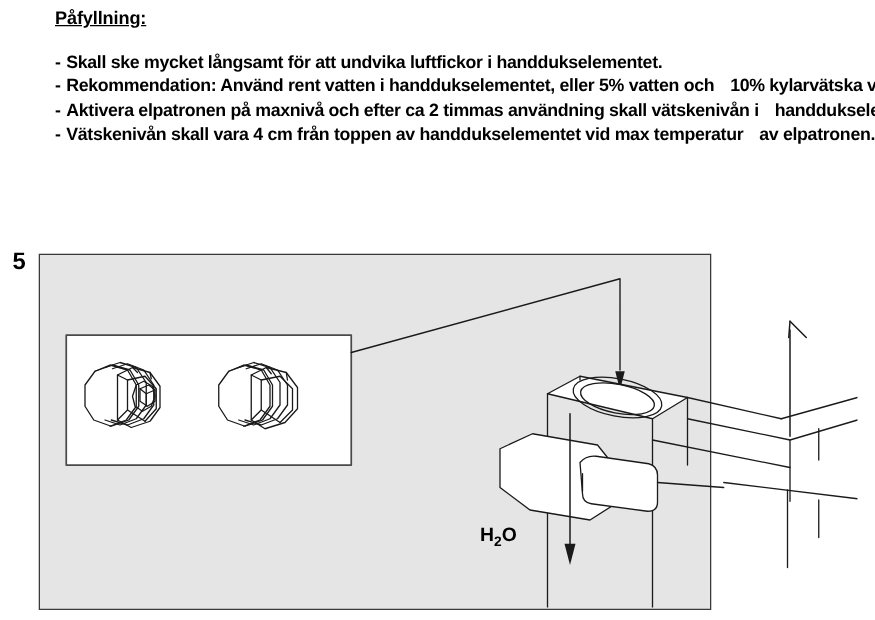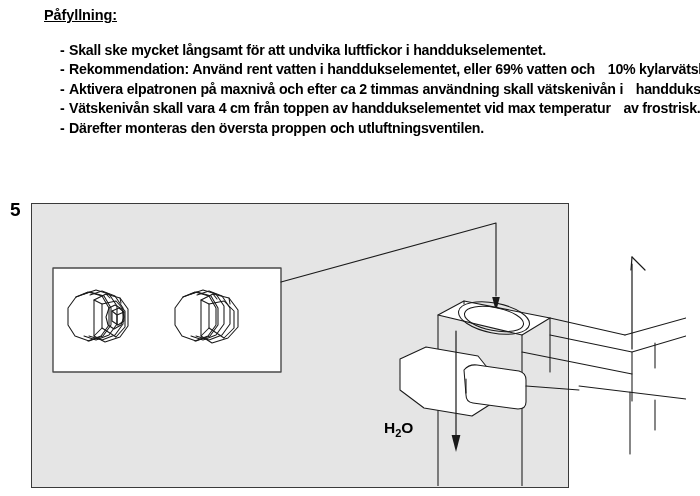--- a/index.html
+++ b/index.html
@@ -26,21 +26,21 @@
   .heading {
     font-size: 14.5px;
     font-weight: bold;
     text-decoration: underline;
     line-height: 19px;
     letter-spacing: -0.1px;
     margin: 0 0 16px 0;
   }
   .bullet-list {
     list-style: none;
-    margin: 16px;
+    margin: 0;
     padding: 0;
   }
   .bullet-item {
     font-size: 14.2px;
     font-weight: bold;
     line-height: 19.4px;
     letter-spacing: -0.25px;
     white-space: nowrap;
   }
   .bullet-item .dash {
@@ -90,33 +90,30 @@
 </head>
 <body>
 
 <div id="instructions">
   <div class="heading">Påfyllning:</div>
   <ul class="bullet-list">
     <li class="bullet-item">
       <span class="dash">-</span><span>Skall ske mycket långsamt för att undvika luftfickor i handdukselementet.</span>
     </li>
     <li class="bullet-item">
-      <span class="dash">-</span><span>Rekommendation: Använd rent vatten i handdukselementet, eller 69% vatten och</span>
+      <span class="dash">-</span><span>Rekommendation: Använd rent vatten i handdukselementet, eller 5% vatten och</span>
       <div class="cont">10% kylarvätska vid frostrisk.</div>
     </li>
     <li class="bullet-item">
       <span class="dash">-</span><span>Aktivera elpatronen på maxnivå och efter ca 2 timmas användning skall vätskenivån i</span>
       <div class="cont">handdukselementet kontrolleras.</div>
     </li>
     <li class="bullet-item">
       <span class="dash">-</span><span>Vätskenivån skall vara 4 cm från toppen av handdukselementet vid max temperatur</span>
-      <div class="cont">av frostrisk.</div>
-    </li>
-    <li class="bullet-item">
-      <span class="dash">-</span><span>Därefter monteras den översta proppen och utluftningsventilen.</span>
+      <div class="cont">av elpatronen.</div>
     </li>
   </ul>
 </div>
 
 <div id="step-number">5</div>
 
 <div id="figure-frame">
   <svg id="figure-svg" width="654" height="282" viewBox="0 0 654 282">
     <g fill="none" stroke="#1a1a1a" stroke-width="1.05" stroke-linejoin="round" stroke-linecap="round">
 

